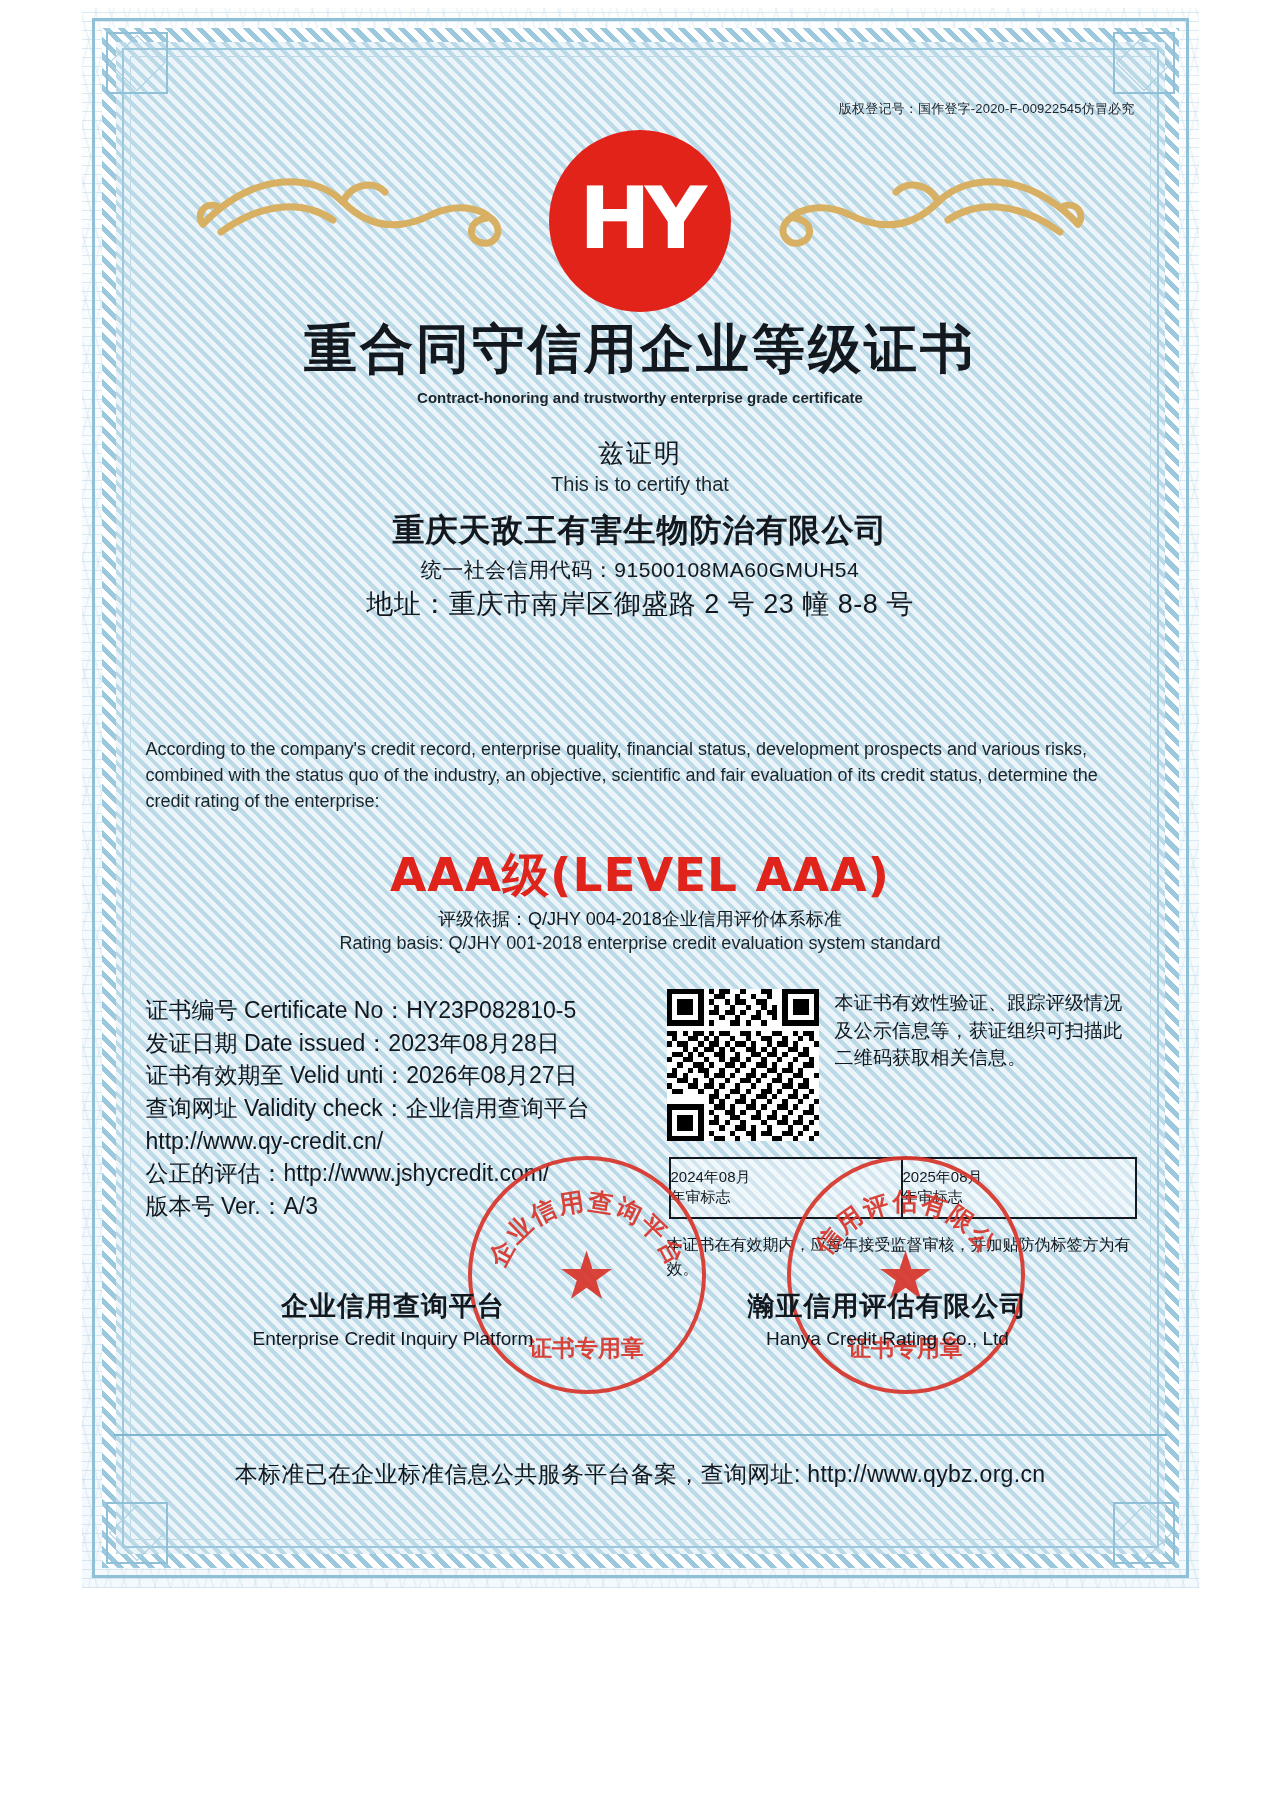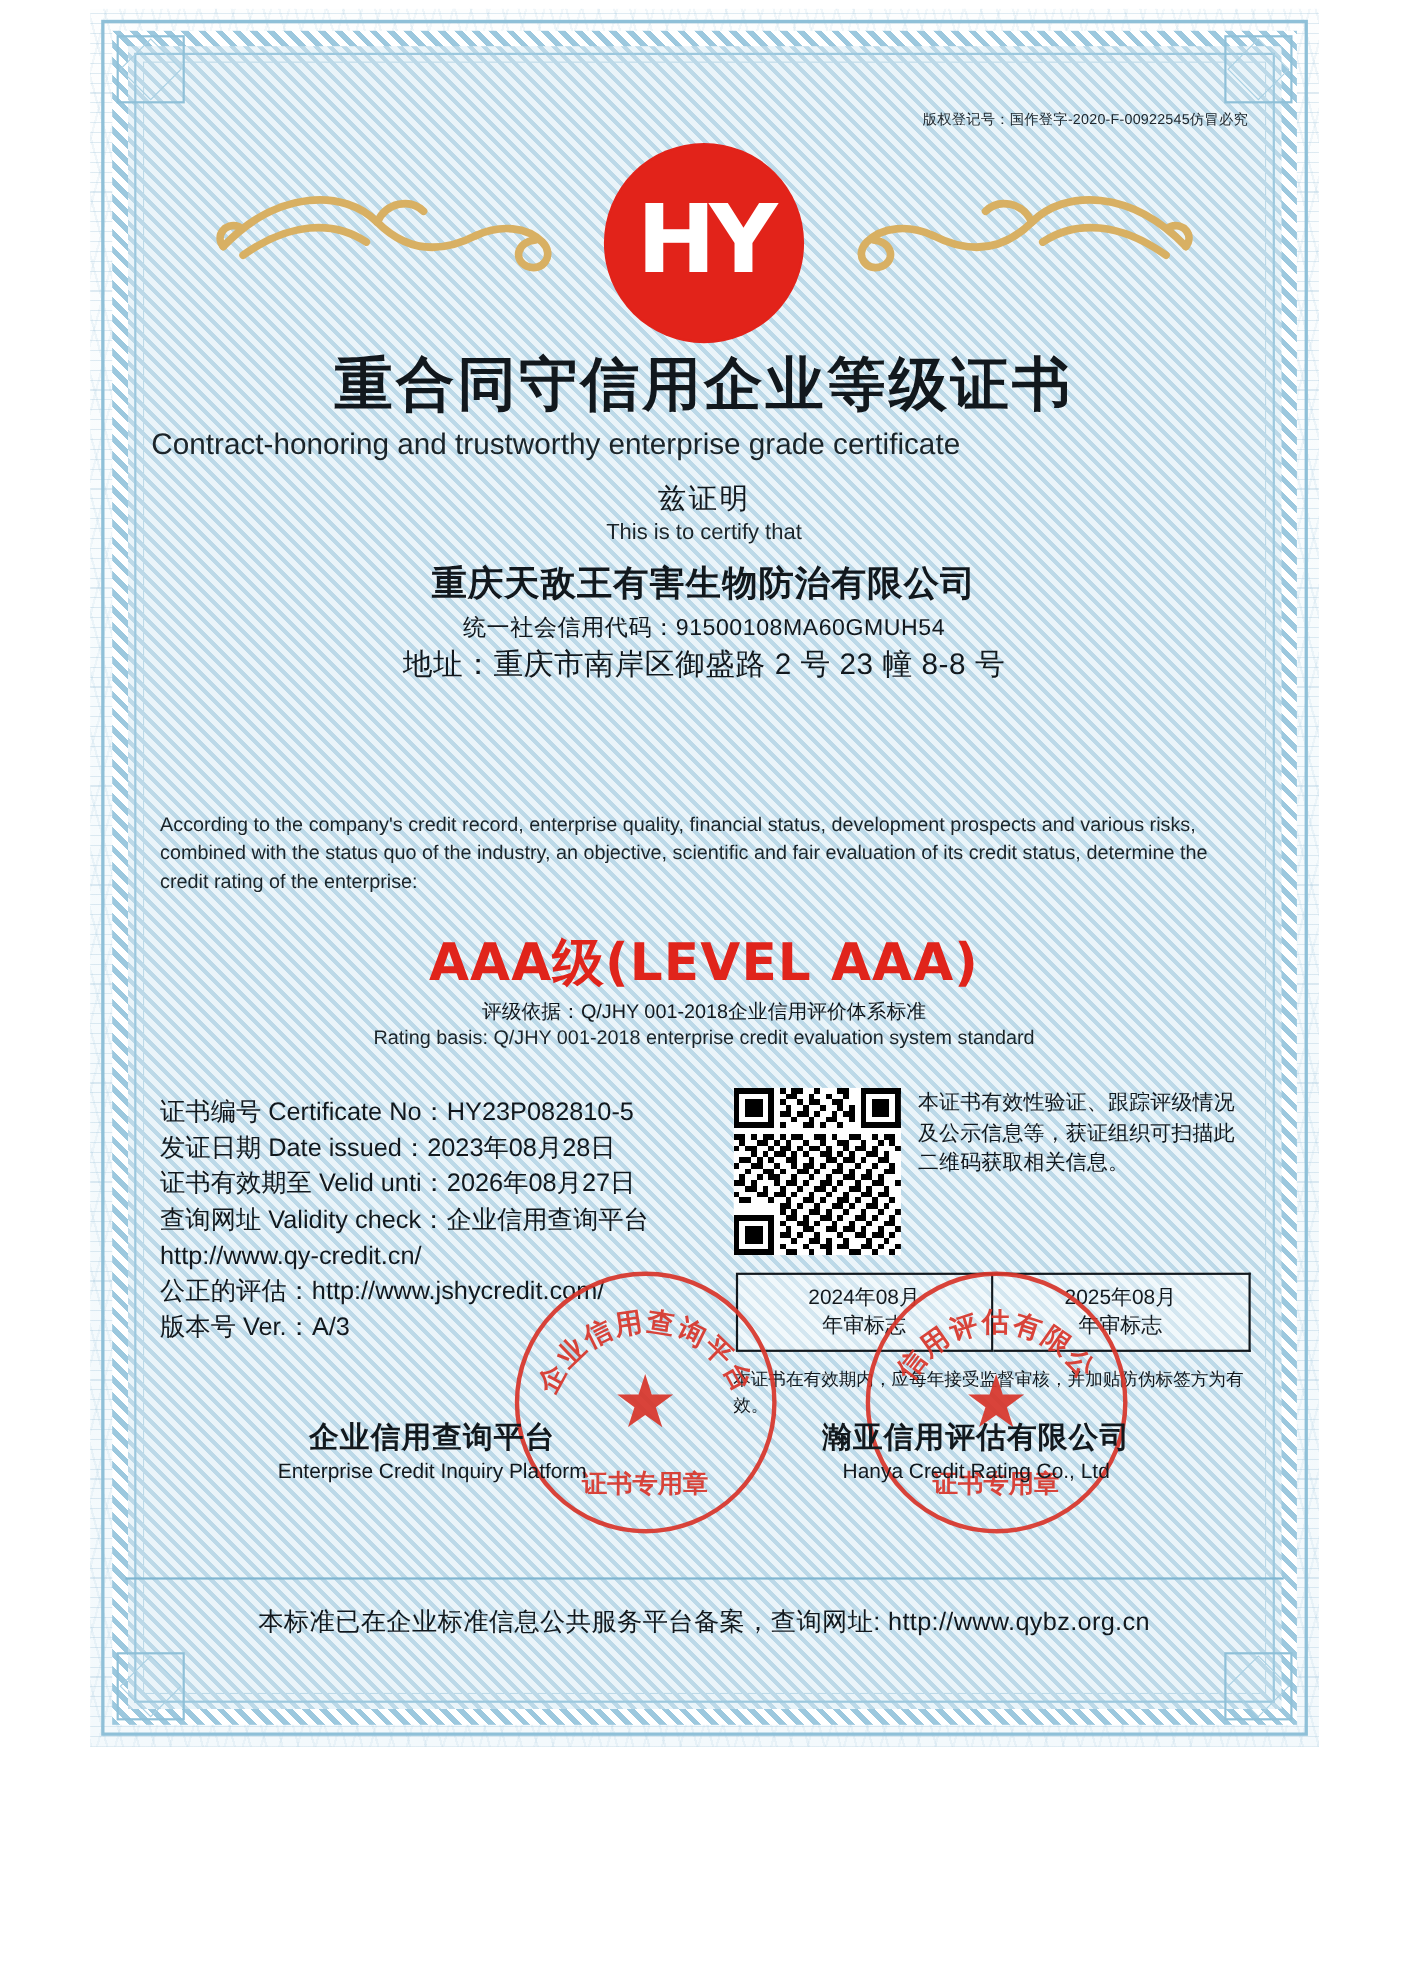--- a/index.html
+++ b/index.html
@@ -148,23 +148,24 @@
     font-family: "DejaVu Sans", sans-serif;
     font-weight: 700;
     font-size: 53px;
     letter-spacing: 3px;
     color: #12181d;
   }
   .title-en {
     position: absolute;
     top: 325px;
     left: 0; right: 0;
-    text-align: left;
-    font-size: 27px;
+    text-align: center;
+    font-size: 15px;
     color: #1b2429;
+    font-weight: bold;
   }
 
   .certify-cn {
     position: absolute;
     top: 372px; left: 0; right: 0;
     text-align: center;
     font-size: 26px;
     color: #12181d;
     letter-spacing: 2px;
   }
@@ -287,23 +288,23 @@
   .stamps-row {
     display: flex;
     gap: 0;
     margin-top: 16px;
     margin-left: 2px;
   }
   .year-box {
     width: 50%;
     border: 2px solid #12181d;
     box-sizing: border-box;
-    text-align: center;
+    text-align: left;
     padding: 8px 0 9px 0;
-    font-size: 19px;
+    font-size: 15px;
     line-height: 1.35;
     color: #12181d;
     background: rgba(255,255,255,0.35);
   }
   .year-box + .year-box { border-left: none; }
   .qr-footer {
     margin-top: 14px;
     font-size: 16px;
     line-height: 1.5;
     color: #12181d;
@@ -440,21 +441,21 @@
     <div class="certify-cn">兹证明</div>
     <div class="certify-en">This is to certify that</div>
 
     <div class="company">重庆天敌王有害生物防治有限公司</div>
     <div class="credit-code">统一社会信用代码：91500108MA60GMUH54</div>
     <div class="address">地址：重庆市南岸区御盛路 2 号 23 幢 8-8 号</div>
 
     <div class="body-en">According to the company's credit record, enterprise quality, financial status, development prospects and various risks, combined with the status quo of the industry, an objective, scientific and fair evaluation of its credit status, determine the credit rating of the enterprise:</div>
 
     <div class="level">AAA级(LEVEL AAA)</div>
-    <div class="basis-cn">评级依据：Q/JHY 001-2018企业信用评价体系标准</div>
+    <div class="basis-cn">评级依据：Q/JHY 004-2018企业信用评价体系标准</div>
     <div class="basis-en">Rating basis: Q/JHY 001-2018 enterprise credit evaluation system standard</div>
 
     <div class="details">
       <div class="row">证书编号 Certificate No：HY23P082810-5</div>
       <div class="row">发证日期 Date issued：2023年08月28日</div>
       <div class="row">证书有效期至 Velid unti：2026年08月27日</div>
       <div class="row">查询网址 Validity check：企业信用查询平台</div>
       <div class="row url">http://www.qy-credit.cn/</div>
       <div class="row url">公正的评估：http://www.jshycredit.com/</div>
       <div class="row">版本号 Ver.：A/3</div>

